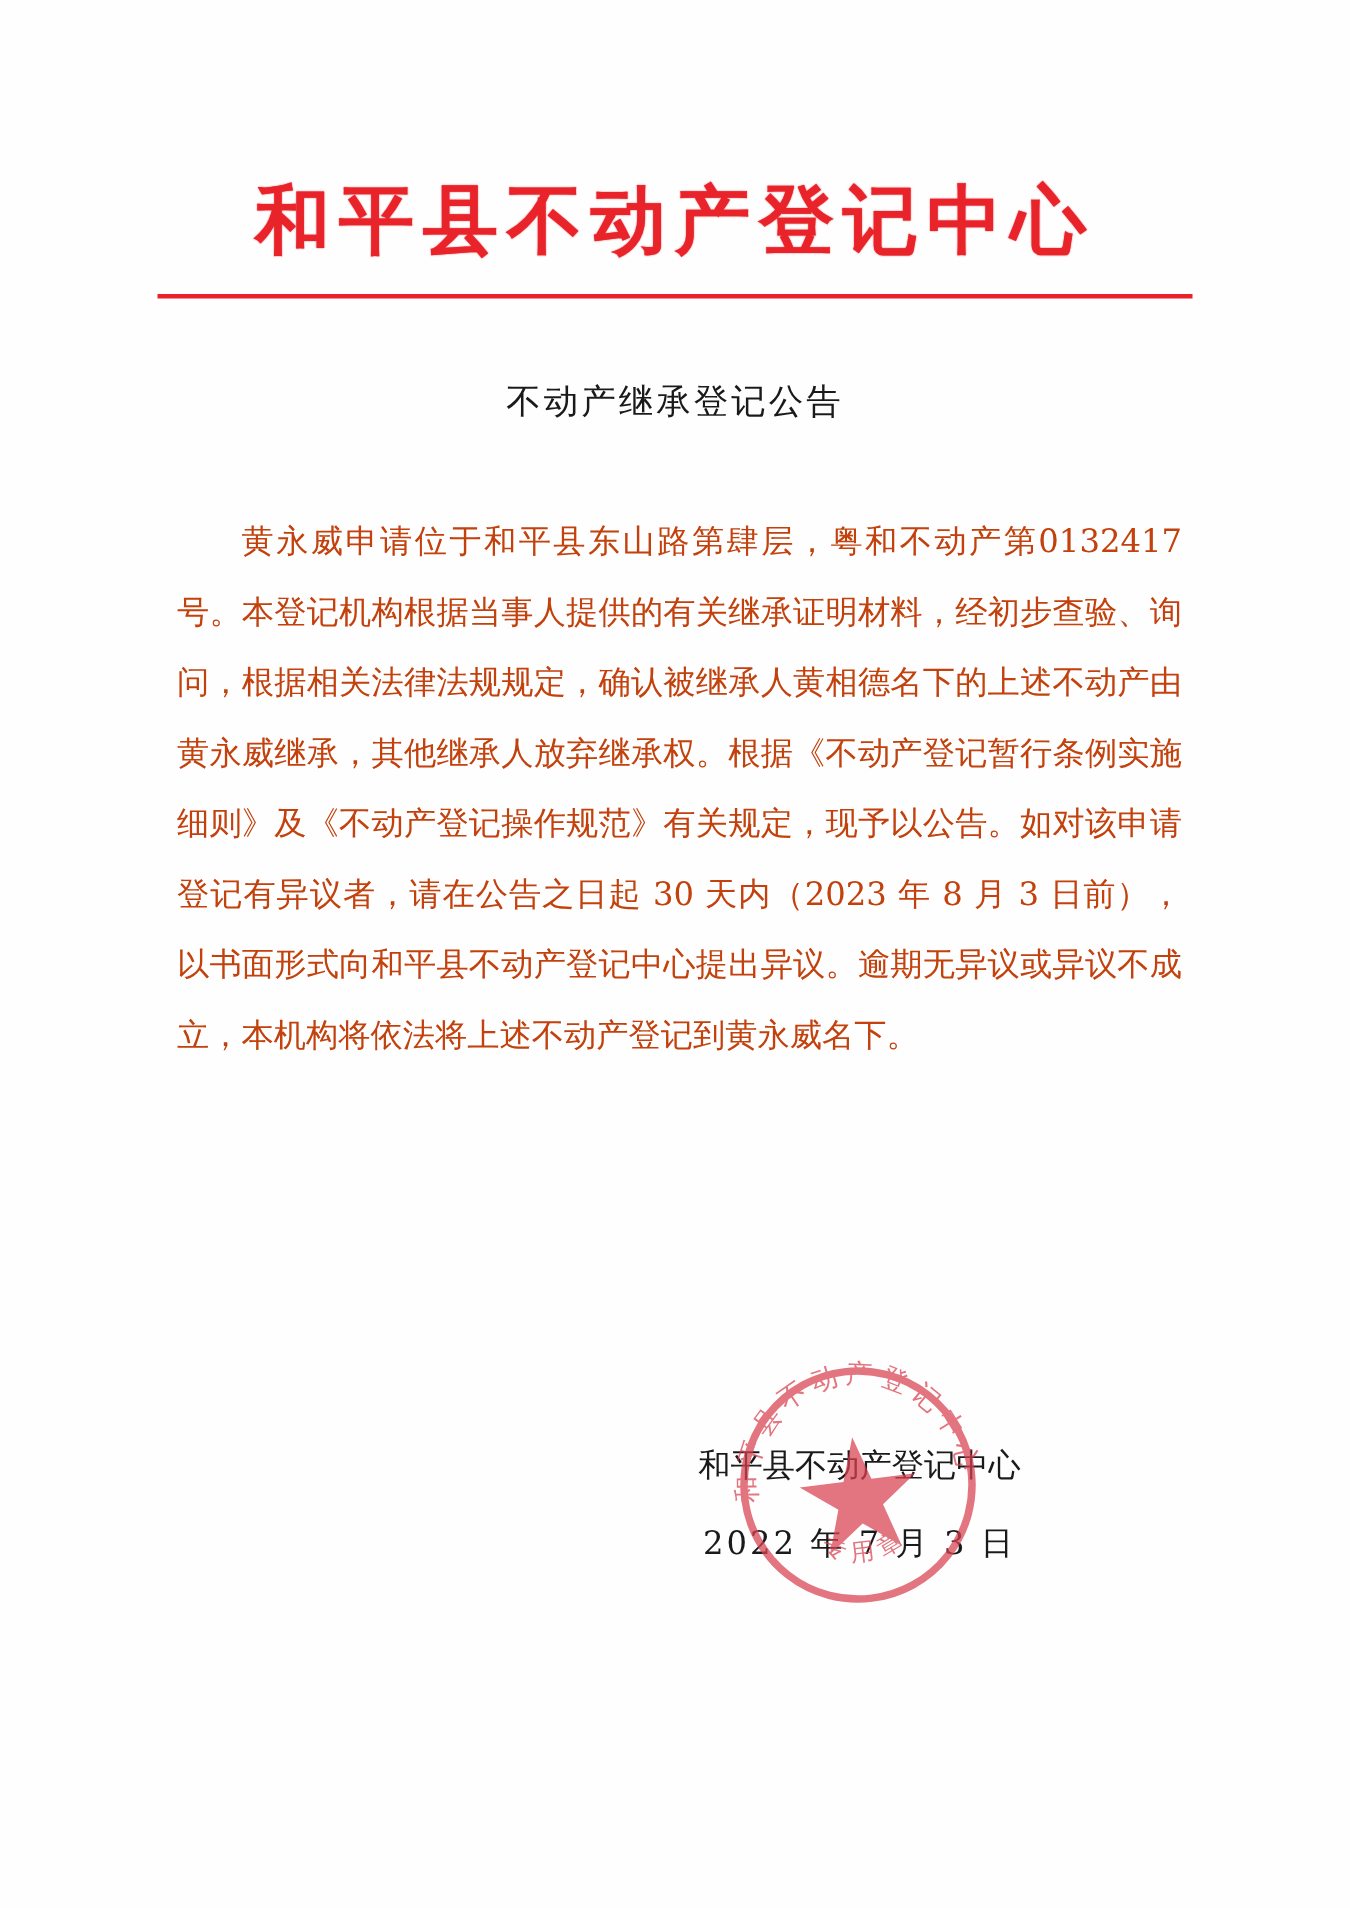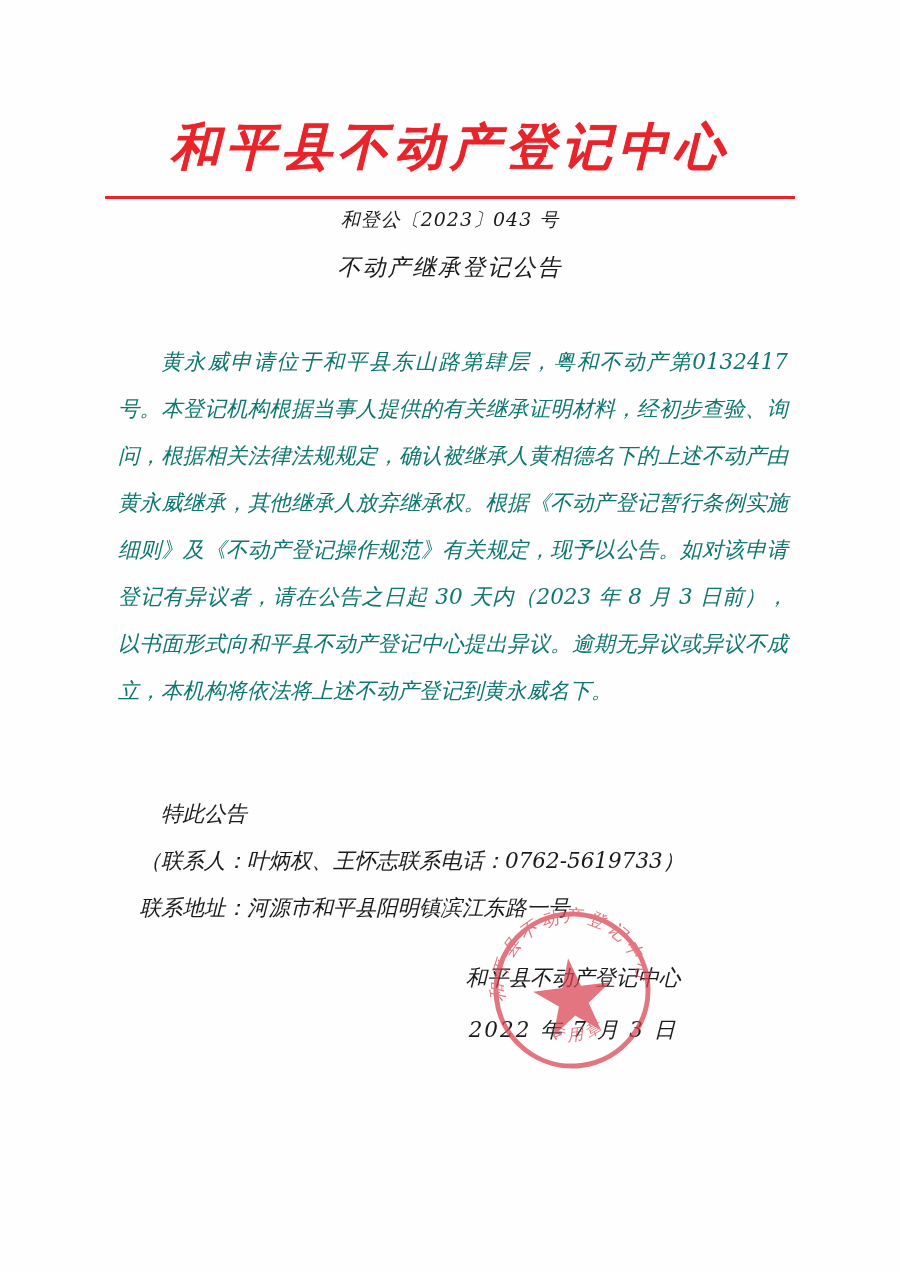--- a/index.html
+++ b/index.html
@@ -13,21 +13,20 @@
     position: relative;
     font-family: "DejaVu Serif", "Liberation Serif", serif;
     color: #1a1a1a;
     overflow: hidden;
   }
 
   .page {
     position: absolute;
     inset: 0;
     background: #fefefe;
-    font-style: italic;
   }
 
   
   .masthead {
     position: absolute;
     left: 0;
     right: 0;
     top: 118px;
     text-align: center;
   }
@@ -78,21 +77,21 @@
   
   .body-block {
     position: absolute;
     left: 118px;
     right: 112px;
     top: 338px;
     font-size: 21.5px;
     line-height: 47px;
     text-align: justify;
     text-justify: inter-ideograph;
-    color: #0f766e;
+    color: #c2410c;
   }
   .body-block p {
     margin: 0;
     text-indent: 2em;
   }
 
   .closing {
     position: absolute;
     left: 118px;
     right: 112px;
@@ -134,33 +133,27 @@
 <body>
 
 <div class="page">
 
   <div class="masthead">
     <div class="masthead-title">和平县不动产登记中心</div>
   </div>
 
   <div class="red-rule"></div>
 
-  <div class="doc-number">和登公〔2023〕043 号</div>
 
   <div class="subject">不动产继承登记公告</div>
 
   <div class="body-block">
     <p>黄永威申请位于和平县东山路第肆层，粤和不动产第0132417号。本登记机构根据当事人提供的有关继承证明材料，经初步查验、询问，根据相关法律法规规定，确认被继承人黄相德名下的上述不动产由黄永威继承，其他继承人放弃继承权。根据《不动产登记暂行条例实施细则》及《不动产登记操作规范》有关规定，现予以公告。如对该申请登记有异议者，请在公告之日起 30 天内（2023 年 8 月 3 日前），以书面形式向和平县不动产登记中心提出异议。逾期无异议或异议不成立，本机构将依法将上述不动产登记到黄永威名下。</p>
   </div>
 
-  <div class="closing">
-    <p class="indent2">特此公告</p>
-    <p class="indent1">（联系人：叶炳权、王怀志联系电话：0762-5619733）</p>
-    <p class="indent1">联系地址：河源市和平县阳明镇滨江东路一号</p>
-  </div>
 
   <div class="signature">
     <div>和平县不动产登记中心</div>
     <div class="sig-date">2022 年 7 月 3 日</div>
   </div>
 
   <div class="seal">
     <svg width="180" height="180" viewBox="0 0 180 180" aria-hidden="true">
       <defs>
         <path id="sealTopArc" d="M 22,90 A 68,68 0 0 1 158,90"></path>

